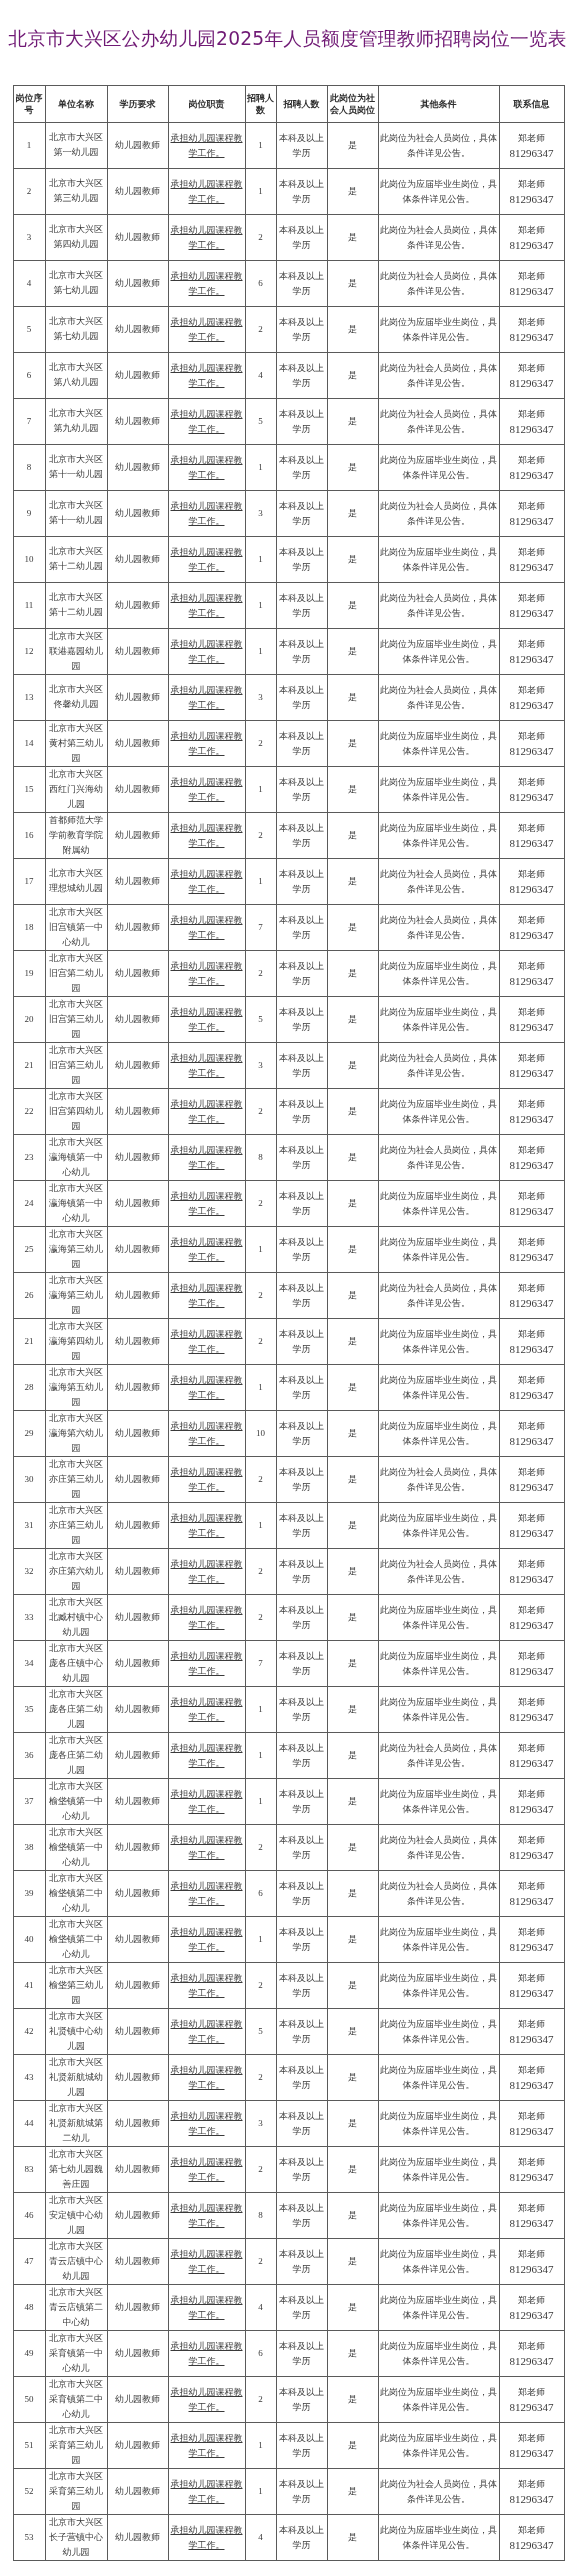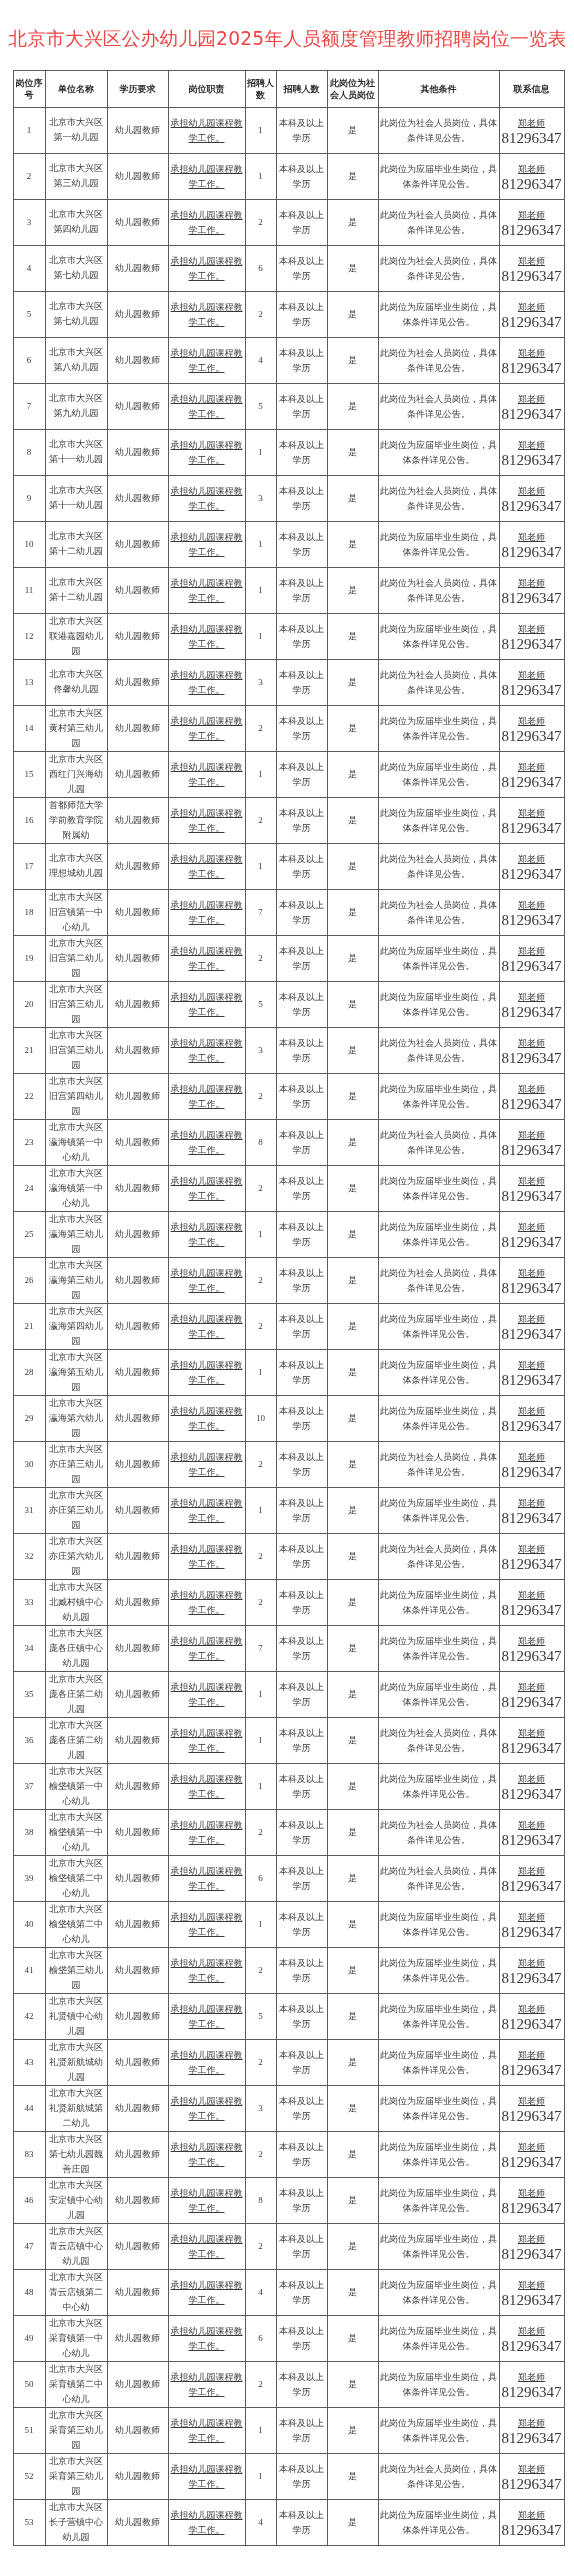--- a/index.html
+++ b/index.html
@@ -12,27 +12,27 @@
     color: #333333;
   }
   .title {
     position: absolute;
     top: 25px;
     left: 0;
     width: 575px;
     text-align: center;
     font-size: 18.7px;
     line-height: 27px;
-    color: #ef4444;
+    color: #701a75;
     letter-spacing: 0.2px;
     white-space: nowrap;
   }
   table.roster {
     position: absolute;
-    top: 70px;
+    top: 85px;
     left: 12.5px;
     width: 550px;
     border-collapse: collapse;
     table-layout: fixed;
   }
   table.roster th, table.roster td {
     border: 1px solid #5a5a5a;
     padding: 0 1px;
     text-align: center;
     vertical-align: middle;
@@ -63,22 +63,22 @@
   }
   td.c-unit .unit-inner {
     max-height: 45px;
     overflow: hidden;
     display: block;
     margin-top: -1px;
   }
   td.c-duty { text-align: left; padding-left: 5.7px; text-decoration: underline; }
   td.c-other { font-size: 9px; }
   td.c-contact { text-align: left; padding-left: 8.6px; }
-  td.c-contact .phone { font-size: 15px; display: block; }
-  td.c-contact .name { display: block; text-decoration: underline; }
+  td.c-contact .phone { font-size: 11px; display: block; }
+  td.c-contact .name { display: block; }
 </style>
 </head>
 <body>
 
 <div class="title">北京市大兴区公办幼儿园2025年人员额度管理教师招聘岗位一览表</div>
 
 <table class="roster">
   <colgroup>
     <col style="width:32px">
     <col style="width:62px">

